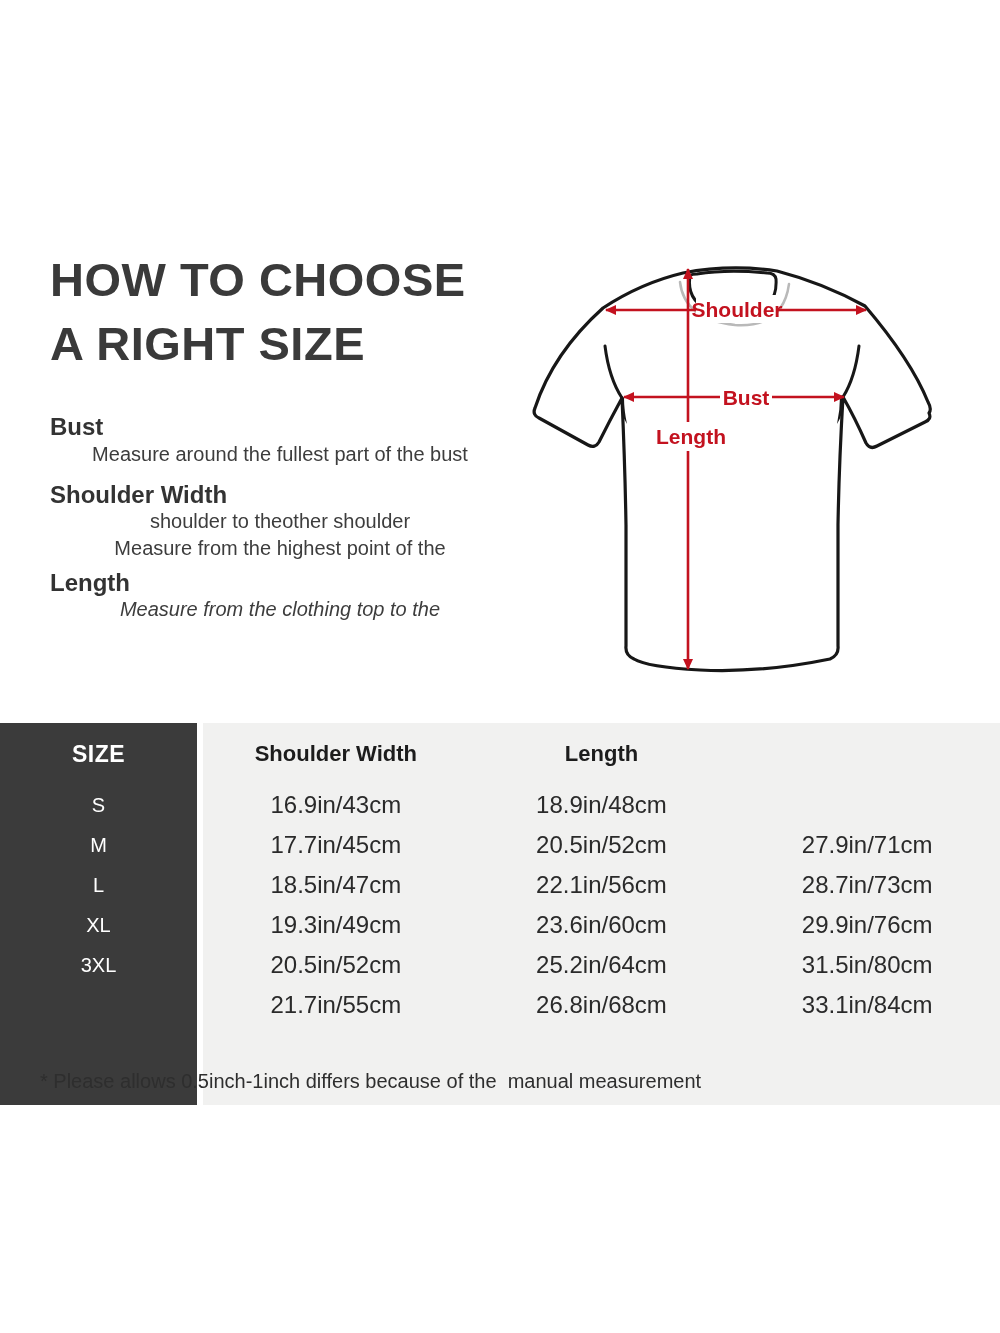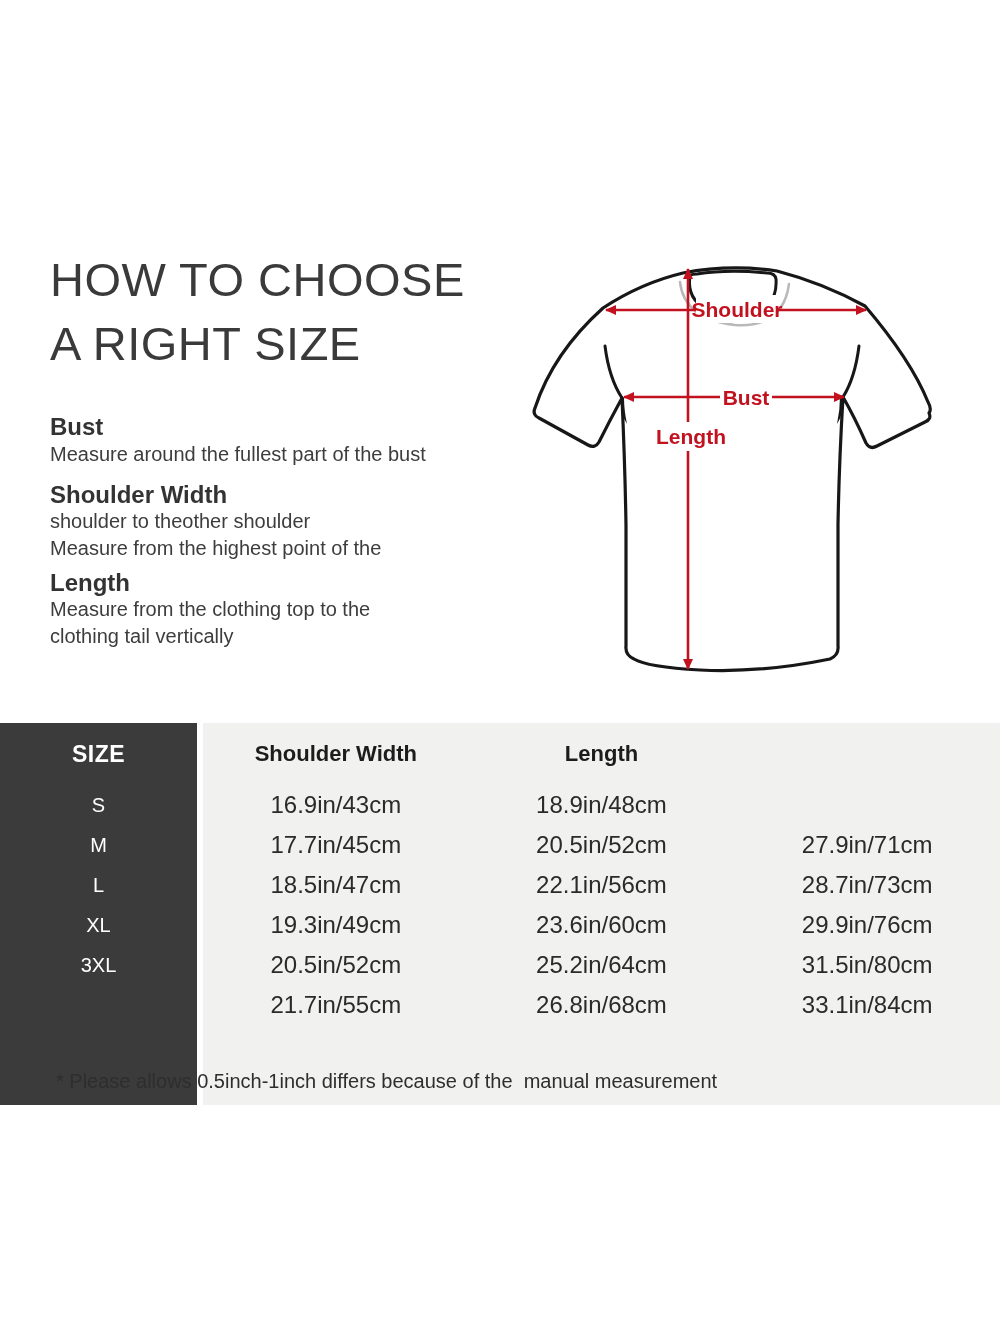--- a/index.html
+++ b/index.html
@@ -1,45 +1,45 @@
 <!DOCTYPE html>
 <html><head>
 <meta charset="utf-8">
 <style>
   html,body{margin:0;padding:0;background:#ffffff;}
   .page{position:relative;width:1000px;height:1333px;background:#fff;overflow:hidden;
         font-family:"Liberation Sans", sans-serif;}
   
-  .title{position:absolute;left:50px;top:248px;font-size:47px;font-weight:400;
+  .title{position:absolute;left:50px;top:248px;font-size:47px;font-weight:700;
          color:#3a3a3a;line-height:64px;letter-spacing:0.5px;}
   
   .ins-head{position:absolute;left:50px;width:460px;font-size:24px;font-weight:700;
             color:#333333;line-height:30px;}
   .ins-body{position:absolute;left:50px;width:460px;font-size:20px;font-weight:400;
-            color:#3d3d3d;line-height:27px;}
+            color:#3d3d3d;line-height:27px;text-align:center;}
   .h-bust{top:412px;} .p-bust{top:441px;}
   .h-shoulder{top:480px;} .p-shoulder{top:508px;}
-  .h-length{top:568px;} .p-length{top:596px;}
+  .h-length{top:568px;} .p-length{top:596px;font-style:italic;}
   
   .diagram{position:absolute;left:520px;top:250px;width:420px;height:440px;}
   .dia-label{font-size:21px;font-weight:700;}
   
   .size-table{position:absolute;left:0;top:723px;width:1000px;height:382px;display:flex;}
   .col-size{width:197px;background:#3b3b3b;display:flex;flex-direction:column;}
   .col-gap{width:6px;background:#ffffff;}
   .col-data{flex:1;background:#f1f1f0;display:flex;flex-direction:column;padding-bottom:12px;box-sizing:border-box;}
   .trow{height:40px;display:flex;align-items:center;}
   .trow.head{height:62px;}
   .col-size .trow{justify-content:center;color:#ffffff;font-size:20px;}
   .col-size .trow.head{font-size:23px;font-weight:700;letter-spacing:0.5px;}
   .col-data .trow{display:grid;grid-template-columns:1fr 1fr 1fr;align-items:center;}
   .col-data .trow div{text-align:center;font-size:24px;color:#2a2a2a;}
   .col-data .trow.head div{font-size:22px;font-weight:700;color:#1c1c1c;}
   
-  .footnote{position:absolute;left:56px;top:1070px;font-size:20px;color:#2e2e2e;white-space:pre-wrap;}
+  .footnote{position:absolute;left:40px;top:1070px;font-size:20px;color:#2e2e2e;white-space:pre-wrap;}
 </style>
 </head>
 <body>
 
 <div class="page">
 
   <div class="title">
     <div>HOW TO CHOOSE</div>
     <div>A RIGHT SIZE</div>
   </div>
@@ -51,21 +51,20 @@
 
   <div class="ins-head h-shoulder">Shoulder Width</div>
   <div class="ins-body p-shoulder">
     <div>shoulder to theother shoulder</div>
     <div>Measure from the highest point of the</div>
   </div>
 
   <div class="ins-head h-length">Length</div>
   <div class="ins-body p-length">
     <div>Measure from the clothing top to the</div>
-    <div>clothing tail vertically</div>
   </div>
 
   <svg class="diagram" viewBox="0 0 420 440">
     <defs>
       <marker id="arr" markerWidth="14" markerHeight="12" refX="11" refY="5" orient="auto-start-reverse" markerUnits="userSpaceOnUse">
         <path d="M1,0 L12,5 L1,10 Z" fill="#c3121f"></path>
       </marker>
     </defs>
 
     <path d="M 163 23 Q 210 14 257 21 Q 303 33 345 56 Q 391 110 408 152 Q 412 159 409 163

